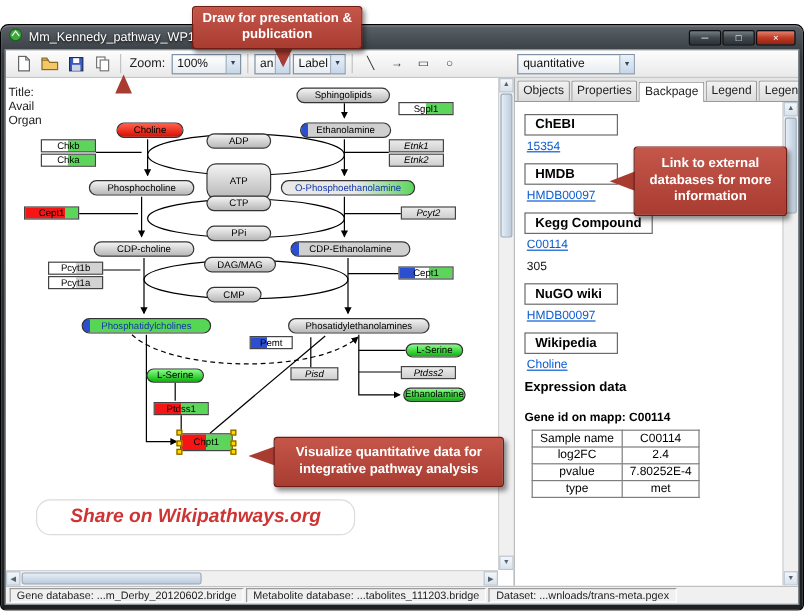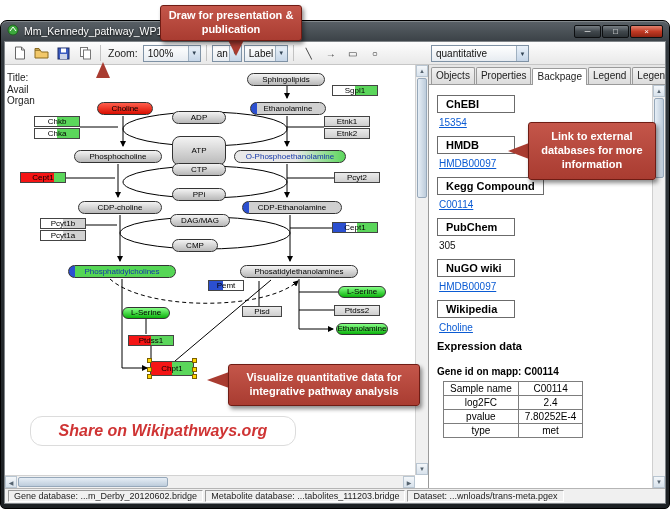--- a/index.html
+++ b/index.html
@@ -47,21 +47,21 @@
 
   .node { position:absolute; display:flex; align-items:center; justify-content:center;
     font-size:8px; color:#000; white-space:nowrap; overflow:hidden; z-index:2; line-height:1; }
   .met { border:1px solid #333; border-radius:8px; background:linear-gradient(#f3f3f3,#b8b8b8); }
   .n-red { background:linear-gradient(#ff5f4d,#d90e00); }
   .n-green2 { background:linear-gradient(#86ff86,#0cb30c); }
   .n-greenblue { background:linear-gradient(90deg,#2b4fd0 0 6px,#55d655 6px); }
   .n-bluesliver { background:linear-gradient(90deg,#2b4fd0 0 6px,#d0d0d0 6px); }
   .n-greenhalf { background:linear-gradient(90deg,#e8e8e8 0 55%,#5bd65b 100%); }
   .gene { border:1px solid #444; background:#fff; }
-  .g-gray { background:linear-gradient(#ebebeb,#cfcfcf); }
+  .g-gray { background:linear-gradient(#ebebeb,#cfcfcf);font-style:italic; }
   .g-halfgreen { background:linear-gradient(90deg,#ffffff 50%,#5bd65b 50%); }
   .g-halfgray { background:linear-gradient(90deg,#ffffff 50%,#d2d2d2 50%); }
   .g-red { background:linear-gradient(90deg,#f51515 75%,#5bd65b 75%); }
   .g-redgreen { background:linear-gradient(90deg,#f51515 50%,#5bd65b 50%); }
   .g-bluegreen { background:linear-gradient(90deg,#2b4fd0 0 30%,#ffffff 30% 55%,#5bd65b 55%); }
   .g-bluewhite { background:linear-gradient(90deg,#2b4fd0 0 40%,#ffffff 40%); }
   .handle { position:absolute; width:5px; height:5px; background:#ffd400; border:1px solid #7a6000; z-index:3; }
 
   
   .vscroll { position:absolute; right:0; top:0; bottom:13px; width:13px; background:#f0f0f0; border-left:1px solid #d2d2d2; }
@@ -296,21 +296,20 @@
             </div>
             <div class="sec">
               <div class="sec-header">HMDB</div>
               <div class="sec-value"><span class="link">HMDB00097</span></div>
             </div>
             <div class="sec">
               <div class="sec-header">Kegg Compound</div>
               <div class="sec-value"><span class="link">C00114</span></div>
             </div>
             <div class="sec">
-              <div class="sec-header">PubChem</div>
               <div class="sec-value"><span>305</span></div>
             </div>
             <div class="sec">
               <div class="sec-header">NuGO wiki</div>
               <div class="sec-value"><span class="link">HMDB00097</span></div>
             </div>
             <div class="sec">
               <div class="sec-header">Wikipedia</div>
               <div class="sec-value"><span class="link">Choline</span></div>
             </div>

